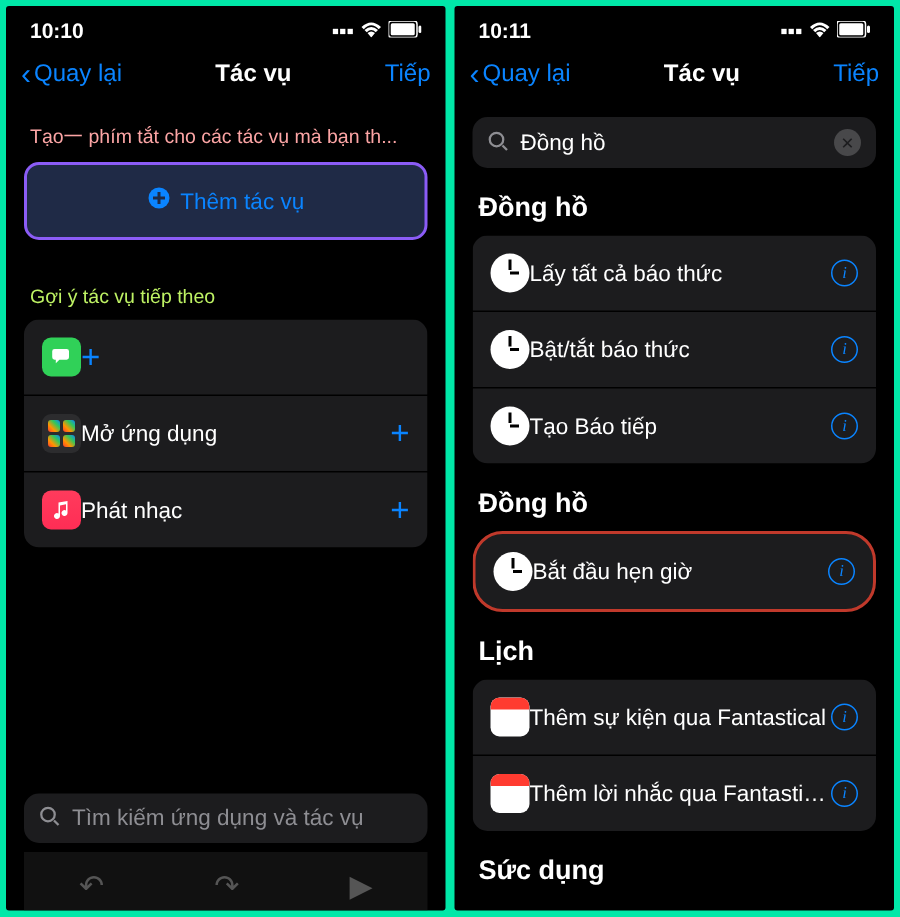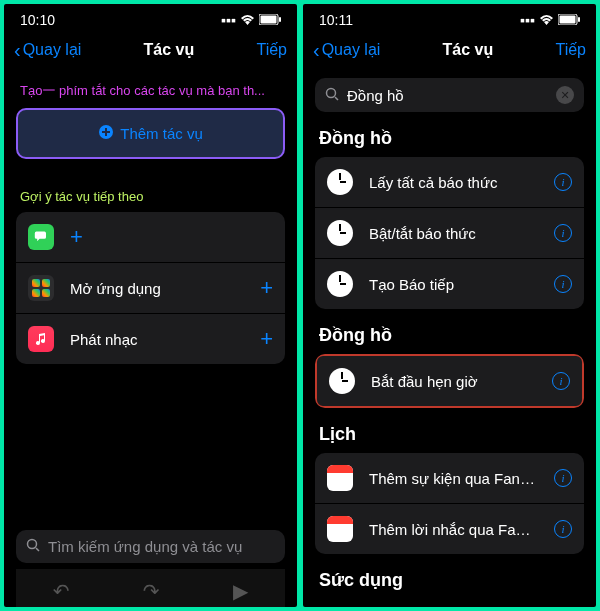--- a/index.html
+++ b/index.html
@@ -21,59 +21,59 @@
     flex-direction: column;
     color: #fff;
     position: relative;
   }
   .status-bar {
     display: flex;
     justify-content: space-between;
     align-items: center;
     padding: 8px 16px 4px;
     font-size: 14px;
-    font-weight: 400;
+    font-weight: 700;
   }
   .status-right { display: flex; gap: 4px; align-items: center; }
   .nav-bar {
     display: flex;
     justify-content: space-between;
     align-items: center;
     padding: 8px 10px;
     font-size: 16px;
   }
   .nav-back { color: #0a84ff; display: flex; align-items: center; gap: 2px; }
   .nav-back .chev { font-size: 20px; line-height: 1; }
   .nav-title { color: #fff; font-weight: 700; flex:1; text-align:center; }
   .nav-next { color: #0a84ff; }
   .content { flex: 1; overflow: hidden; padding: 0 12px; display:flex; flex-direction:column; }
-  .hint-text { color: #d946ef; font-size: 13px; padding: 14px 4px 8px; }
+  .hint-text { color: #fca5a5; font-size: 13px; padding: 14px 4px 8px; }
   .add-btn {
     background: #1f2a46;
     border: 2px solid #8b5cf6;
     border-radius: 10px;
     color: #0a84ff;
     text-align: center;
     padding: 14px 0;
     font-size: 15px;
     display:flex;
     align-items:center;
     justify-content:center;
     gap:6px;
   }
   .section-label { color: #bef264; font-size: 13px; padding: 30px 4px 8px; }
   .sugg-list, .result-list { display:flex; flex-direction:column; gap:1px; border-radius:10px; overflow:hidden; }
   .row {
     background: #1c1c1e;
     display:flex;
     align-items:center;
     padding: 12px 12px;
-    gap: 16px;
-  }
-  .row.highlight { border: 2px solid #c0392b; border-radius:8px; }
+    gap: 0;
+  }
+  .row.highlight { border: 2px solid #c0392b; border-radius:20px; }
   .app-ico {
     width: 26px; height: 26px; border-radius: 6px;
     display:flex; align-items:center; justify-content:center;
     font-size: 14px;
     flex-shrink:0;
   }
   .ico-msg { background: #30d158; }
   .ico-apps { background: #2c2c2e; }
   .ico-music { background: linear-gradient(#ff3b5c,#ff2d55); }
   .ico-clock { background: #fff; border-radius:50%; position:relative; }

